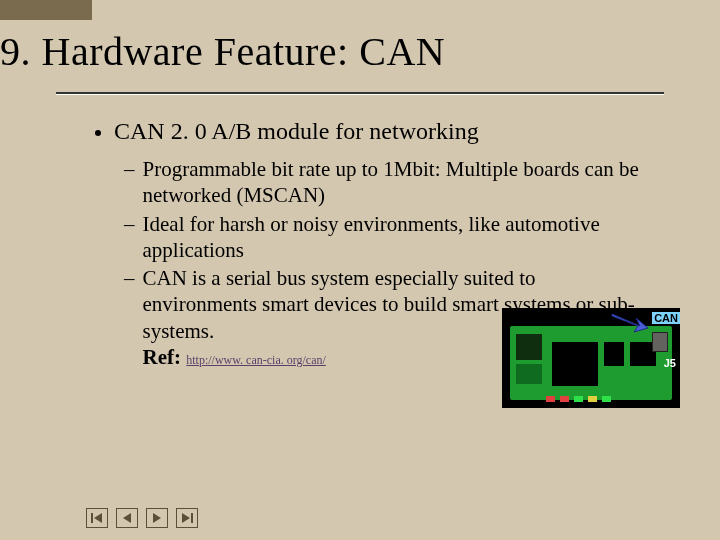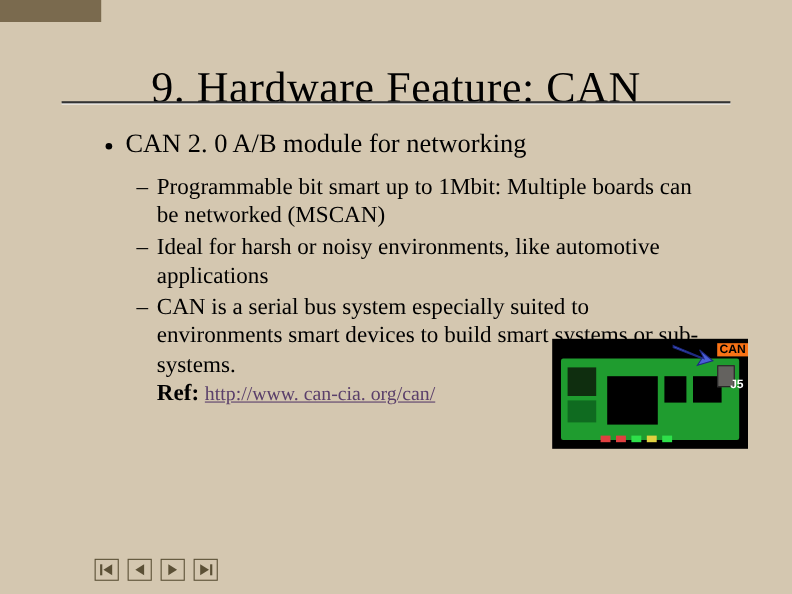--- a/index.html
+++ b/index.html
@@ -24,24 +24,22 @@
     left: 0;
     width: 92px;
     height: 20px;
     background: #7a6a4e;
   }
   .title {
     position: absolute;
     top: 28px;
     left: 0;
     width: 720px;
-    text-align: center;
     font-size: 40px;
     letter-spacing: 0.5px;
-    margin-top: 28px;
   }
   .title-rule {
     position: absolute;
     top: 92px;
     left: 56px;
     width: 608px;
     height: 0;
     border-top: 2px solid #333;
     box-shadow: 0 1px 0 #fff;
   }
@@ -71,21 +69,21 @@
     margin-bottom: 2px;
   }
   .dash {
     flex: 0 0 auto;
   }
   .ref {
     display: inline;
     font-weight: bold;
   }
   .ref-link {
-    font-size: 18px;
+    font-size: 12px;
     color: #5a3f6a;
     text-decoration: underline;
   }
   
   .board-wrap {
     position: absolute;
     right: 40px;
     top: 308px;
     width: 178px;
     height: 100px;
@@ -125,27 +123,27 @@
   .l4 { left:42px; background:#e0d040; }
   .l5 { left:56px; background:#2ee04a; }
   .label-can {
     position:absolute;
     right: 0;
     top: 4px;
     color:#000;
     font-family: Arial, sans-serif;
     font-size: 11px;
     font-weight: bold;
-    background:#f97316;
+    background:#7dd3fc;
     padding:0 2px;
   }
   .label-j5 {
     position:absolute;
     right: 4px;
-    top: 36px;
+    top: 49px;
     color:#fff;
     font-family: Arial, sans-serif;
     font-size: 11px;
     font-weight: bold;
   }
   .arrow {
     position:absolute;
     top: 2px;
     right: 30px;
     width: 40px;
@@ -183,21 +181,21 @@
   <div class="title">9. Hardware Feature: CAN</div>
   <div class="title-rule"></div>
 
   <div class="body">
     <ul>
       <li>CAN 2. 0 A/B module for networking</li>
     </ul>
     <div class="sub">
       <div class="row">
         <span class="dash">–</span>
-        <span>Programmable bit smart up to 1Mbit: Multiple boards can be networked (MSCAN)</span>
+        <span>Programmable bit rate up to 1Mbit: Multiple boards can be networked (MSCAN)</span>
       </div>
       <div class="row">
         <span class="dash">–</span>
         <span>Ideal for harsh or noisy environments, like automotive applications</span>
       </div>
       <div class="row">
         <span class="dash">–</span>
         <span>
           <span>CAN is a serial bus system especially suited to environments smart devices to build smart systems or sub-systems.</span><br>
           <span class="ref">Ref:</span>

